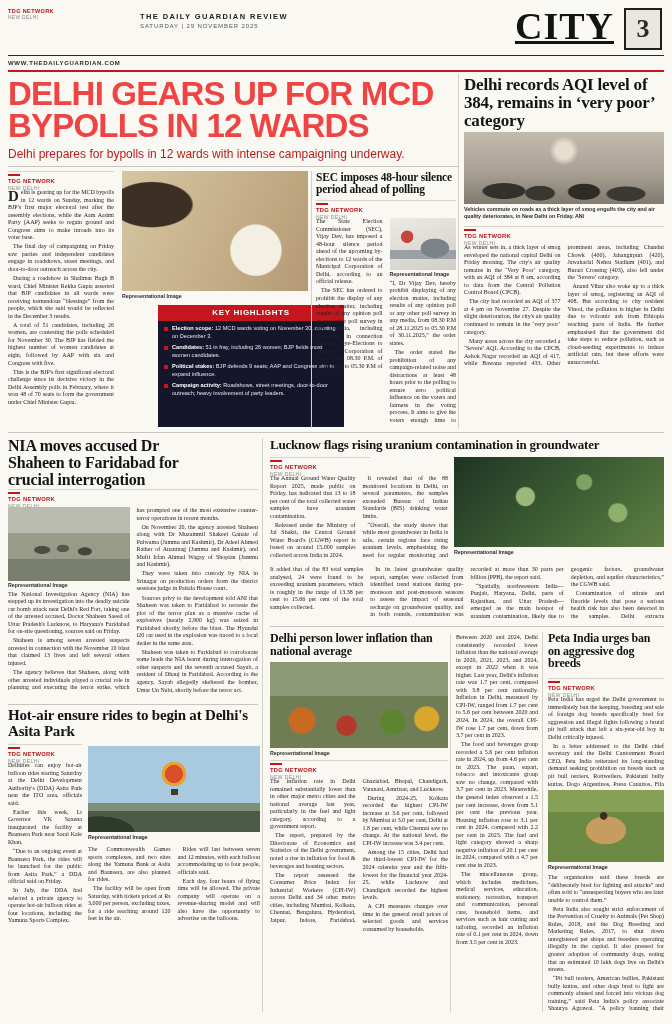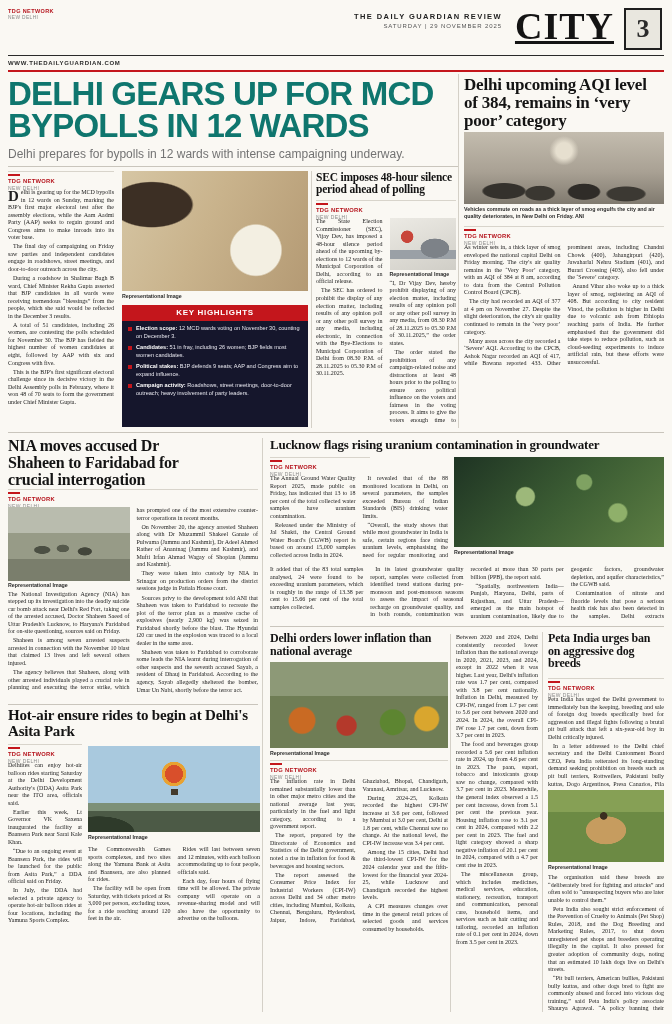--- a/index.html
+++ b/index.html
@@ -4,38 +4,38 @@
 <style>
   * { margin:0; padding:0; box-sizing:border-box; }
   html,body { background:#6b6b6b; }
   .page { position:relative; width:672px; height:1024px; margin:0 auto; background:#faf8f3;
           font-family:"Liberation Serif",serif; color:#1d1d1d; overflow:hidden; }
   .abs { position:absolute; }
 
   
   .m-net-name { font:bold 5.5px "Liberation Sans",sans-serif; color:#b5121b; letter-spacing:.4px; }
   .m-net-city { font:4.8px "Liberation Sans",sans-serif; color:#8a8a8a; letter-spacing:.4px; margin-top:1px; }
-  .m-center { text-align:right; }
+  .m-center { text-align:left; }
   .m-paper { font:bold 7.5px "Liberation Sans",sans-serif; letter-spacing:1.4px; color:#222; }
   .m-date { font:6px "Liberation Sans",sans-serif; letter-spacing:.9px; color:#555; margin-top:2px; }
   .m-section { font:bold 38px "Liberation Serif",serif; letter-spacing:1px; color:#141414;text-decoration:underline; }
   .m-pagebox { width:38px; height:42px; border:2px solid #1f1f1f; background:#e9e7df;
                display:flex; align-items:center; justify-content:center;
                font:bold 26px "Liberation Serif",serif; color:#2a2a2a; }
   .m-site { font:bold 6px "Liberation Sans",sans-serif; letter-spacing:.7px; color:#2b2b2b; }
 
   .hr { height:1px; background:#2a2a2a; }
   .hr-light { height:1px; background:#c9c5bc; }
   .redrule { height:2px; background:#c4161c; }
   .vr { width:1px; background:#d4d0c7; }
 
   
   .lead-hl { font-family:"Liberation Sans",sans-serif; font-weight:900; font-size:33px;
-             line-height:.97; letter-spacing:-.8px; color:#0f766e; }
-  .standfirst { font:12px/1.15 "Liberation Sans",sans-serif; color:#737373; }
+             line-height:.97; letter-spacing:-.8px; color:#ef4444; }
+  .standfirst { font:12px/1.15 "Liberation Sans",sans-serif; color:#b91c1c; }
   .art-hl { font-family:"Liberation Serif",serif; font-weight:bold; color:#141414;
             line-height:1.06; letter-spacing:-.2px; }
 
   
   .byline { font-family:"Liberation Sans",sans-serif; border-top:1px solid #d8d4cb; padding-top:2px; }
   .byline::before { content:""; display:block; width:12px; height:2px; background:#c4161c; margin-bottom:2px; }
   .byl-name { display:block; font-size:5.8px; font-weight:bold; color:#b5121b; letter-spacing:.3px; }
   .byl-city { display:block; font-size:5px; color:#8a8a8a; letter-spacing:.4px; margin-top:1px; }
 
   
@@ -96,21 +96,21 @@
       radial-gradient(circle at 50% 50%, #d94f2b 0 38%, #e8a232 38% 50%, rgba(0,0,0,0) 52%),
       radial-gradient(ellipse at 15% 100%, #2e3a2a 0 42%, rgba(0,0,0,0) 43%),
       linear-gradient(180deg,#a9c9de 0 66%,#7d9077 66% 76%,#4c5a46 76% 100%);
       background-size:7px 6px,34px 34px,70px 26px,100% 100%;
       background-position:50% 54%,50% 22%,0 100%,0 0;
       background-repeat:no-repeat; }
   .infig { width:100%; height:52px; margin:2px 0 1px; break-inside:avoid; }
   .infig-nia { width:100%; height:74px; margin:0 0 1px; break-inside:avoid; }
 
   
-  .khbox { background:#15162c; overflow:hidden; padding:0 6px 4px; }
+  .khbox { background:#15162c; overflow:hidden; padding:0 6px 4px;margin-left:36px; }
   .kh-title { margin:0 -6px 4px; background:#c4161c; color:#fff; text-align:center;
               font:bold 8px/1 "Liberation Sans",sans-serif; letter-spacing:.7px; padding:4px 6px; }
   .kh-list { list-style:none; }
   .kh-list li { position:relative; padding-left:8px; margin-bottom:3.5px;
                 font:5.6px/1.4 "Liberation Sans",sans-serif; color:#e6e6ee; }
   .kh-list li::before { content:""; position:absolute; left:0; top:2px; width:3.5px; height:3.5px; background:#c4161c; }
   .kh-label { font-weight:bold; color:#fff; }
 </style>
 </head>
 <body>
@@ -181,21 +181,21 @@
       <div class="cap" style="margin-bottom:2px">Representational Image</div>
       <div>
           <p>“I, Dr Vijay Dev, hereby prohibit displaying of any election matter, including results of any opinion poll or any other poll survey in any media, from 08.30 P.M of 28.11.2025 to 05.30 P.M of 30.11.2025,” the order states.</p>
           <p>The order stated the prohibition of any campaign-related noise and distractions at least 48 hours prior to the polling to ensure zero political influence on the voters and fairness in the voting process. It aims to give the voters enough time to reflect and contemplate the best choice to be made during the polling. The directive cites Section 126 of the Representation of the People Act, 1951, which mandates a sanitised period of election campaigns before the voting. According to the Model Code of Conduct, Paras V(1)(b) &amp; (c) (Consolidated Instructions), the commission issued the order to prohibit the display and propagation of any election matter to the public during the period of 48 hours, ending with the hour fixed with the conclusion of the polls.</p>
         </div>
     </div>
   </section>
 
   <section>
     <div class="abs vr" style="left:458px;top:74px;height:354px"></div>
-    <h2 class="abs art-hl" style="left:464px;top:76px;width:200px;font-size:17px">Delhi upcoming AQI level of 384, remains in ‘very poor’ category</h2>
+    <h2 class="abs art-hl" style="left:464px;top:76px;width:200px;font-size:17px">Delhi records AQI level of 384, remains in ‘very poor’ category</h2>
     <figure class="abs ph ph-aqi" style="left:464px;top:132px;width:200px;height:72px"></figure>
     <div class="abs cap" style="left:464px;top:206px;width:200px">Vehicles commute on roads as a thick layer of smog engulfs the city and air quality deteriorates, in New Delhi on Friday. ANI</div>
     <div class="abs byline" style="left:464px;top:226px;width:200px">
       <span class="byl-name">TDG NETWORK</span>
       <span class="byl-city">NEW DELHI</span>
     </div>
     <div class="abs bt cols2" style="left:464px;top:244px;width:200px;height:184px">
       <div>
           <p>As winter sets in, a thick layer of smog enveloped the national capital Delhi on Friday morning. The city's air quality remains in the ‘Very Poor’ category, with an AQI of 384 at 8 am, according to data from the Central Pollution Control Board (CPCB).</p>
           <p>The city had recorded an AQI of 377 at 4 pm on November 27. Despite the slight deterioration, the city's air quality continued to remain in the ‘very poor’ category.</p>
@@ -252,21 +252,21 @@
           <p>In its latest groundwater quality report, samples were collected from identified trend stations during pre-monsoon and post-monsoon seasons to assess the impact of seasonal recharge on groundwater quality, and in both rounds, contamination was recorded at more than 30 parts per billion (PPB), the report said.</p>
           <p>“Spatially, northwestern India—Punjab, Haryana, Delhi, parts of Rajasthan, and Uttar Pradesh—emerged as the main hotspot of uranium contamination, likely due to geogenic factors, groundwater depletion, and aquifer characteristics,” the CGWB said.</p>
           <p>Contamination of nitrate and fluoride levels that pose a serious health risk has also been detected in the samples. Delhi extracts approximately 125 million gallons per day (MGD) of groundwater for the city's drinking water needs.</p>
         </div>
     </div>
   </section>
 
   <div class="abs hr-light" style="left:270px;right:8px;top:626px"></div>
 
   <section>
-    <h2 class="abs art-hl" style="left:270px;top:632px;width:178px;font-size:12px">Delhi orders lower inflation than national average</h2>
+    <h2 class="abs art-hl" style="left:270px;top:632px;width:178px;font-size:12px">Delhi person lower inflation than national average</h2>
     <figure class="abs ph ph-inflation" style="left:270px;top:662px;width:178px;height:86px"></figure>
     <div class="abs cap" style="left:270px;top:750px;width:178px">Representational Image</div>
     <div class="abs byline" style="left:270px;top:760px;width:178px">
       <span class="byl-name">TDG NETWORK</span>
       <span class="byl-city">NEW DELHI</span>
     </div>
     <div class="abs bt cols2" style="left:270px;top:778px;width:178px;height:234px">
       <div>
           <p>The inflation rate in Delhi remained substantially lower than in other major metro cities and the national average last year, particularly in the fuel and light category, according to a government report.</p>
           <p>The report, prepared by the Directorate of Economics and Statistics of the Delhi government, noted a rise in inflation for food &amp; beverages and housing sectors.</p>

